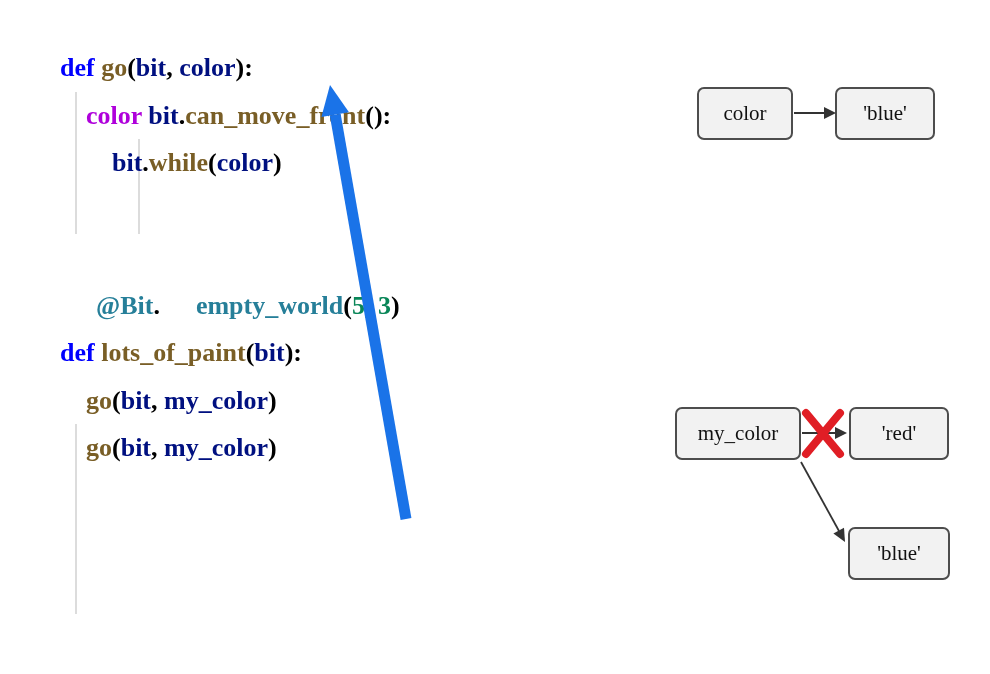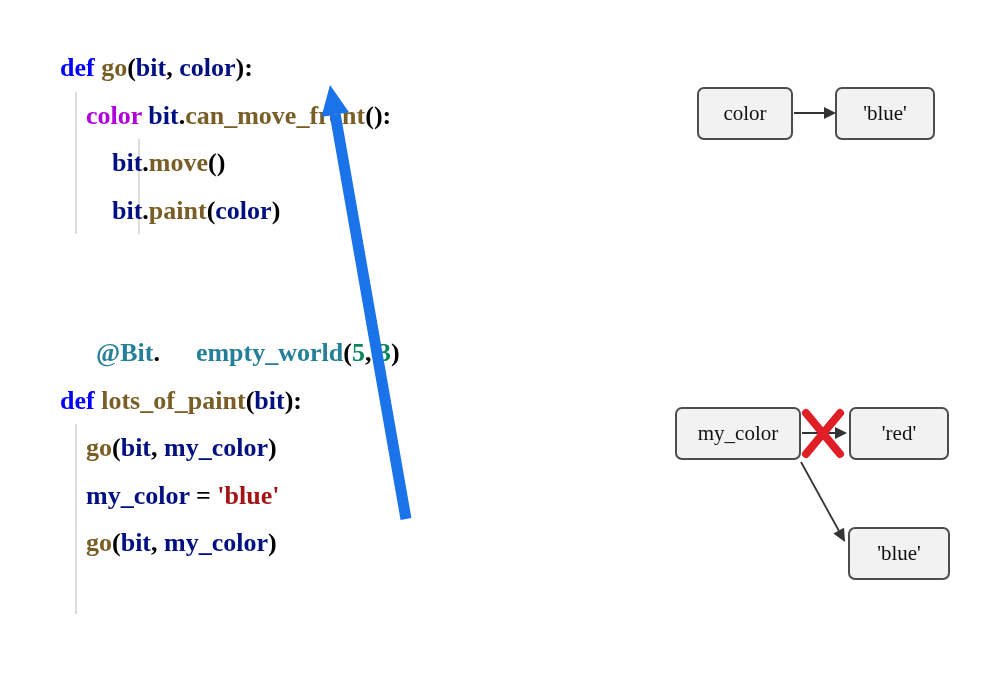--- a/index.html
+++ b/index.html
@@ -75,28 +75,26 @@
 
 <div class="stage">
 
   <div class="indent-guide" style="left:75px;  top:92px;  height:142px"></div>
   <div class="indent-guide" style="left:138px; top:139px; height:95px"></div>
   <div class="indent-guide" style="left:75px;  top:424px; height:190px"></div>
 
   <div class="code-block">
       <div class="code-line"><span class="tok-kw">def</span><span class="tok-pl"> </span><span class="tok-fn">go</span><span class="tok-pl">(</span><span class="tok-var">bit</span><span class="tok-pl">, </span><span class="tok-var">color</span><span class="tok-pl">):</span></div>
       <div class="code-line"><span class="tok-pl">    </span><span class="tok-ctrl">color</span><span class="tok-pl"> </span><span class="tok-var">bit</span><span class="tok-pl">.</span><span class="tok-fn">can_move_front</span><span class="tok-pl">():</span></div>
-      <div class="code-line"><span class="tok-pl">        </span><span class="tok-var">bit</span><span class="tok-pl">.</span><span class="tok-fn">move</span><span class="tok-pl">()</span></div>
-      <div class="code-line"><span class="tok-pl">        </span><span class="tok-var">bit</span><span class="tok-pl">.</span><span class="tok-fn">paint</span><span class="tok-pl">(</span><span class="tok-var">color</span><span class="tok-pl">)</span></div>
+      <div class="code-line"><span class="tok-pl">        </span><span class="tok-var">bit</span><span class="tok-pl">.</span><span class="tok-fn">while</span><span class="tok-pl">(</span><span class="tok-var">color</span><span class="tok-pl">)</span></div>
       <div class="code-line">&nbsp;</div>
       <div class="code-line">&nbsp;</div>
       <div class="code-line"><span class="tok-type">@Bit</span><span class="tok-pl">.</span><span class="tok-type">empty_world</span><span class="tok-pl">(</span><span class="tok-num">5</span><span class="tok-pl">, </span><span class="tok-num">3</span><span class="tok-pl">)</span></div>
       <div class="code-line"><span class="tok-kw">def</span><span class="tok-pl"> </span><span class="tok-fn">lots_of_paint</span><span class="tok-pl">(</span><span class="tok-var">bit</span><span class="tok-pl">):</span></div>
       <div class="code-line"><span class="tok-pl">    </span><span class="tok-fn">go</span><span class="tok-pl">(</span><span class="tok-var">bit</span><span class="tok-pl">, </span><span class="tok-var">my_color</span><span class="tok-pl">)</span></div>
-      <div class="code-line"><span class="tok-pl">    </span><span class="tok-var">my_color</span><span class="tok-pl"> = </span><span class="tok-str">'blue'</span></div>
       <div class="code-line"><span class="tok-pl">    </span><span class="tok-fn">go</span><span class="tok-pl">(</span><span class="tok-var">bit</span><span class="tok-pl">, </span><span class="tok-var">my_color</span><span class="tok-pl">)</span></div>
     </div>
 
   <div class="var-box" style="left:697px; top:87px; width:96px; height:53px">
     <span>color</span>
   </div>
   <div class="var-box" style="left:835px; top:87px; width:100px; height:53px">
     <span>'blue'</span>
   </div>
 

